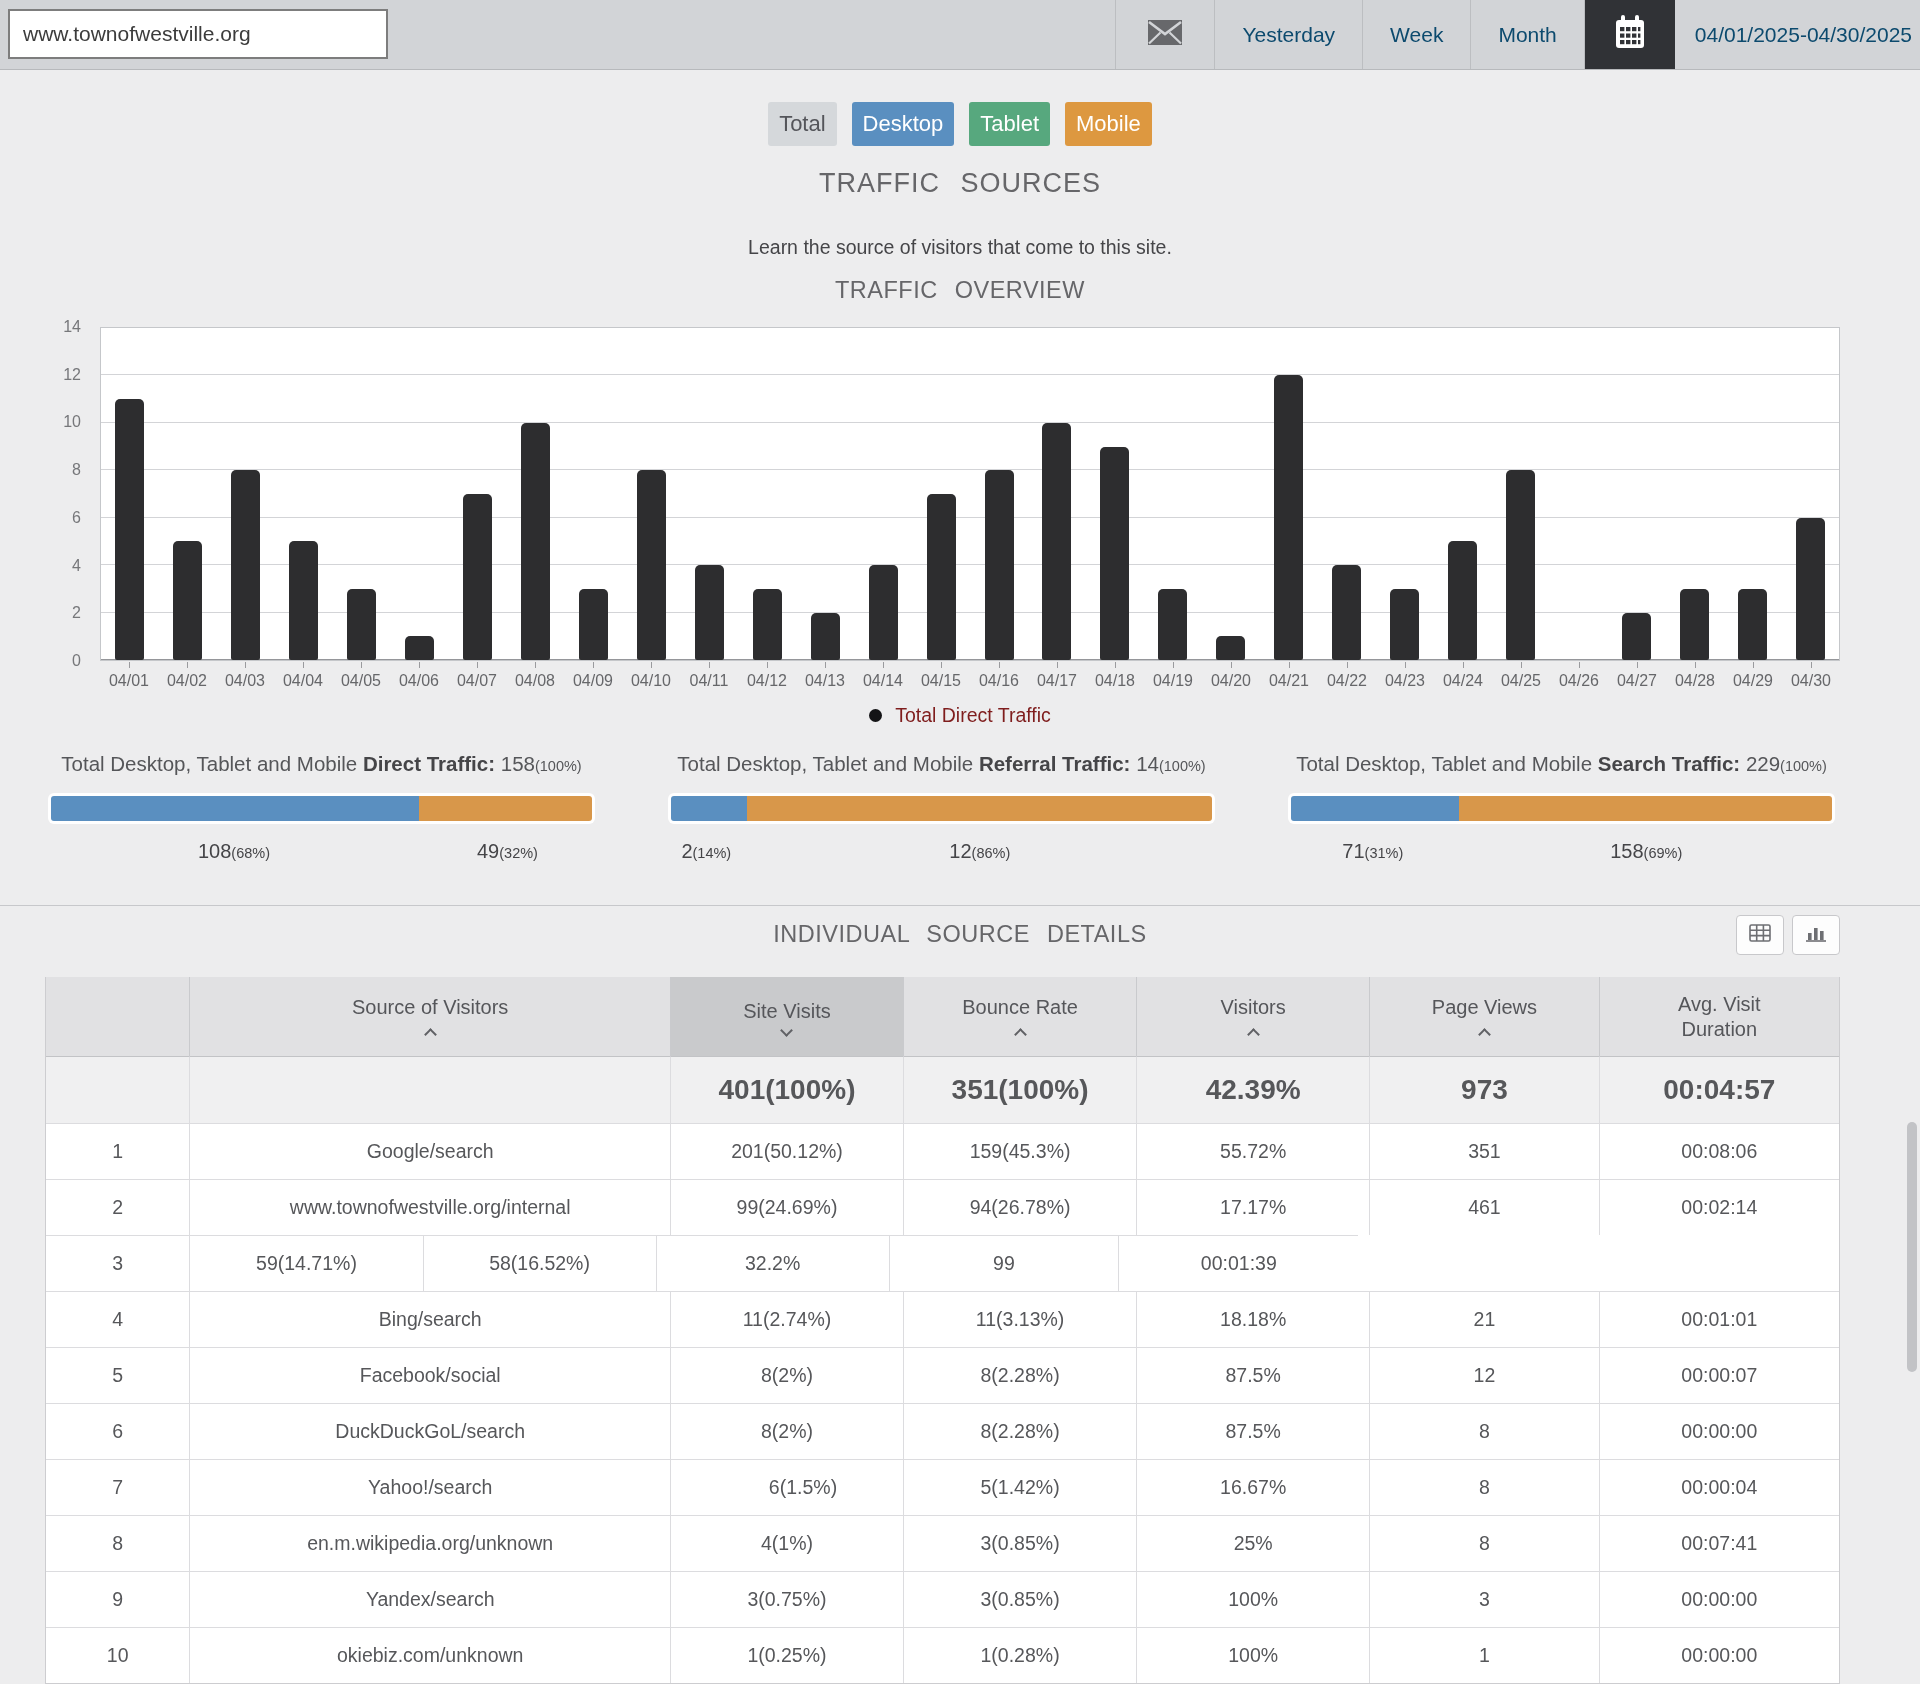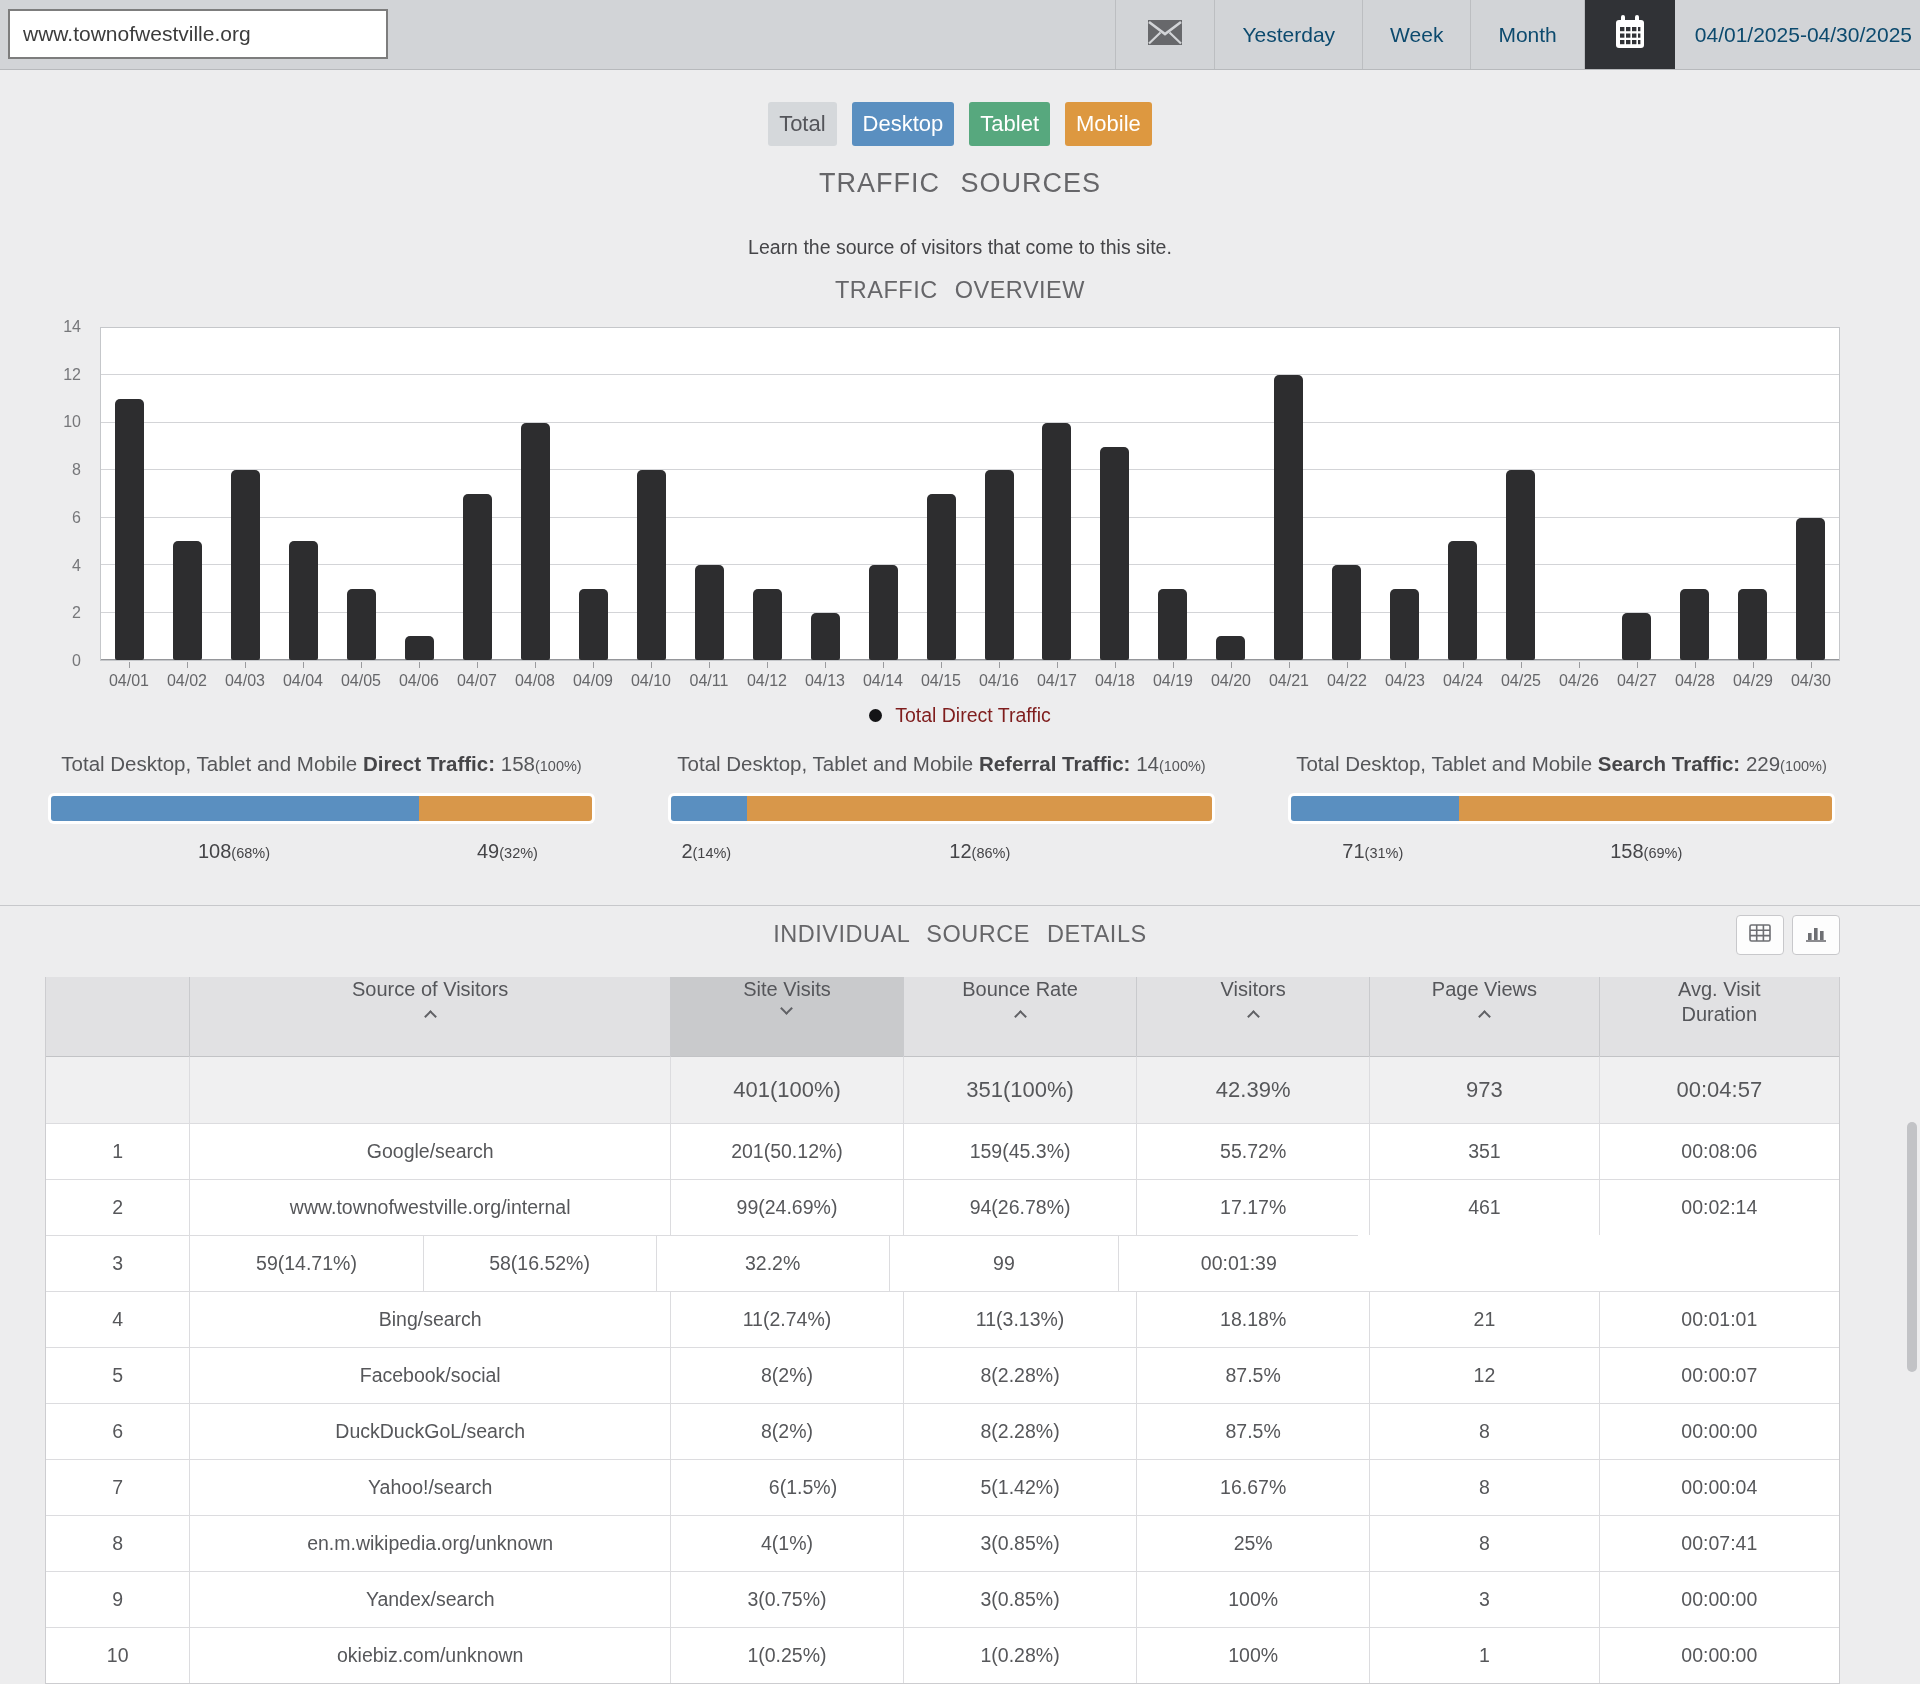--- a/index.html
+++ b/index.html
@@ -57,30 +57,30 @@
   .divider { position:absolute; top:905px; left:0; right:0; height:1px; background:#c7c8cb; }
 
   
   .details-title { position:absolute; top:921px; left:0; right:0; text-align:center; font-size:23.5px; color:#666669; letter-spacing:0.5px; word-spacing:10px; }
   .view-btns { position:absolute; top:915px; right:80px; display:flex; gap:8px; }
   .view-btn { width:48px; height:40px; background:#fdfdfd; border:1px solid #c8c8cb; border-radius:4px; display:flex; align-items:center; justify-content:center; cursor:pointer; }
 
   
   #table { position:absolute; top:977px; left:45px; width:1795px; border:1px solid #cdcdd0; border-top:none; background:#fff; }
   .tr { display:flex; }
-  .th { background:#e1e1e3; height:79px; display:flex; flex-direction:column; align-items:center; justify-content:flex-start; font-size:20px; color:#55565a; border-left:1px solid #c9cacd; cursor:pointer; text-align:center; line-height:1.25; }
+  .th { background:#e1e1e3; height:79px; display:flex; flex-direction:column; align-items:center; justify-content:center; font-size:20px; color:#55565a; border-left:1px solid #c9cacd; cursor:pointer; text-align:center; line-height:1.25; }
   .th:first-child { border-left:none; }
   .th.sel { background:#c9cacc; }
   .th .lbl { max-width:160px; }
   .chev { width:9px; height:9px; border-left:2.5px solid #606165; border-top:2.5px solid #606165; }
   .chev.up { transform:rotate(45deg); margin-top:10px; }
   .chev.down { transform:rotate(225deg); margin-top:2px; }
   .td { display:flex; align-items:center; justify-content:center; height:56px; font-size:19.5px; color:#56575a; border-left:1px solid #dcdcdf; border-top:1px solid #dcdcdf; text-align:center; }
   .td:first-child { border-left:none; }
-  .tr.totals .td { background:#f0f0f1; height:67px; font-size:22px; border-top:1px solid #c2c3c6; }
+  .tr.totals .td { background:#f0f0f1; height:67px; font-size:28px; border-top:1px solid #c2c3c6;font-weight:bold; }
 
   .scroll-thumb { position:absolute; right:3px; top:1122px; width:10px; height:250px; background:#c2c3c6; border-radius:5px; cursor:pointer; }
 </style>
 </head>
 <body>
 
 <div class="topbar">
   <input class="url-input" value="www.townofwestville.org" style="">
   <div class="topbar-right">
     <div class="tb-cell tb-mail">

